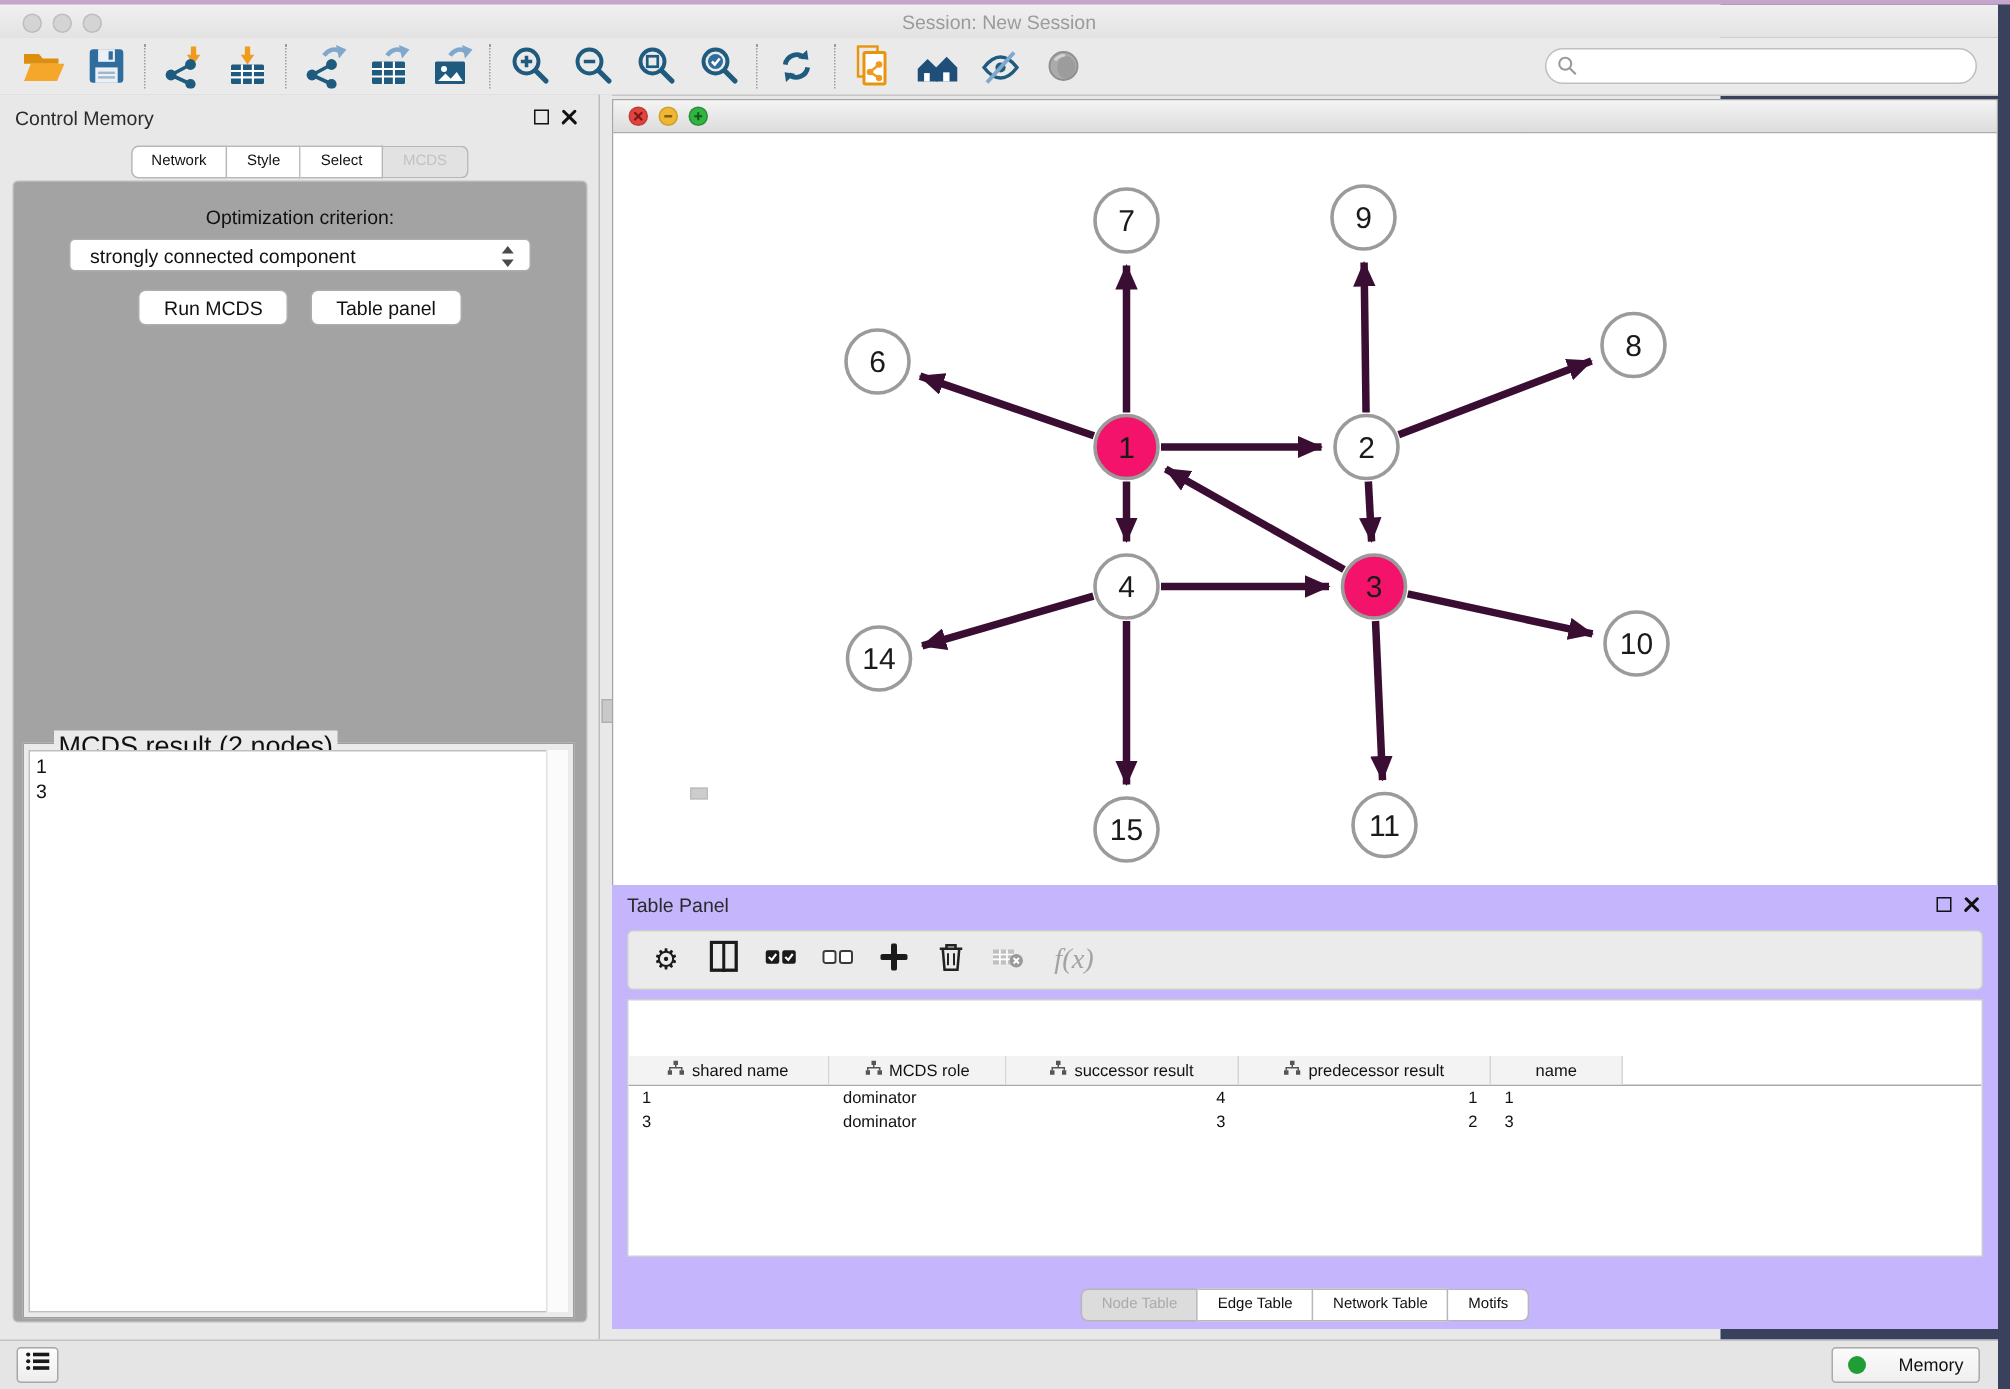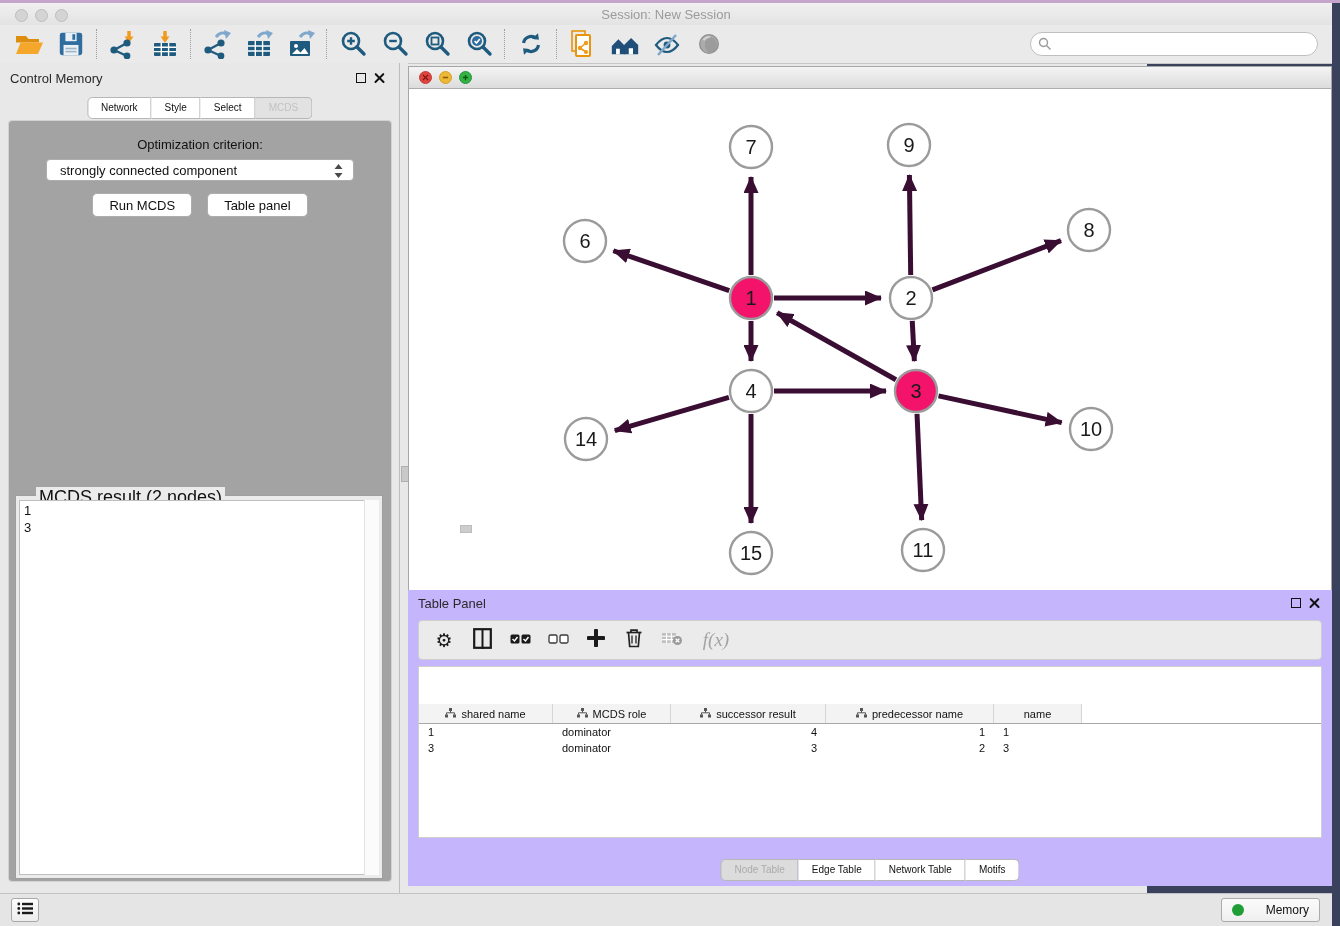--- a/index.html
+++ b/index.html
@@ -494,21 +494,21 @@
                 </svg></span>
               <span>successor result</span>
             </div>
             <div class="th" style="width: 168px;">
               <span><svg width="11" height="10" viewBox="0 0 11 10">
                   <rect x="4" y="0" width="3" height="3" fill="#555"></rect>
                   <rect x="0" y="6.5" width="3" height="3" fill="#555"></rect>
                   <rect x="8" y="6.5" width="3" height="3" fill="#555"></rect>
                   <path d="M5.5 3v1.8M1.5 6.5V4.8h8v1.7" stroke="#555" fill="none"></path>
                 </svg></span>
-              <span>predecessor name</span>
+              <span>predecessor result</span>
             </div>
             <div class="th" style="width: 88px;">
               <span>name</span>
             </div>
           </div>
         <div id="table-body">
             <div class="tr">
               <div class="td" style="width: 134px;">1</div>
               <div class="td" style="width: 118px;">dominator</div>
               <div class="td r" style="width: 155px;">4</div>

